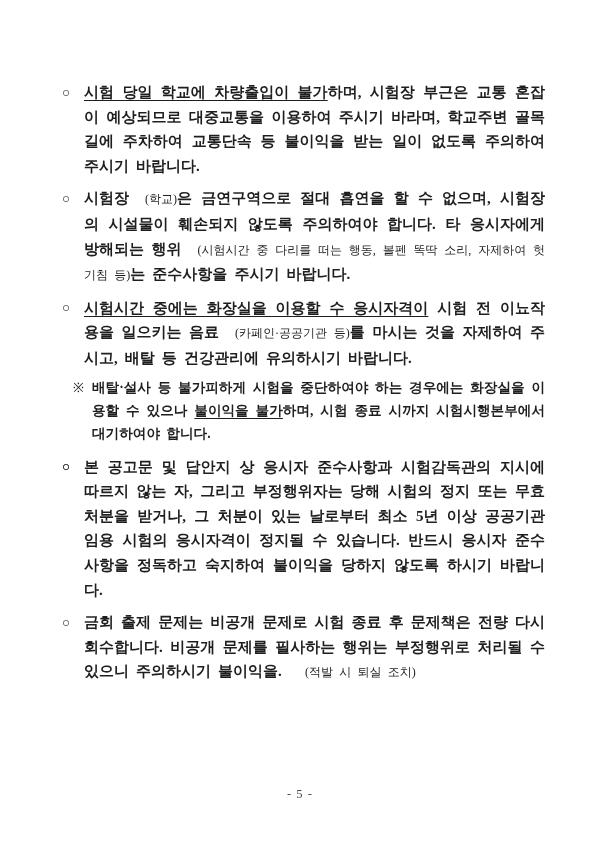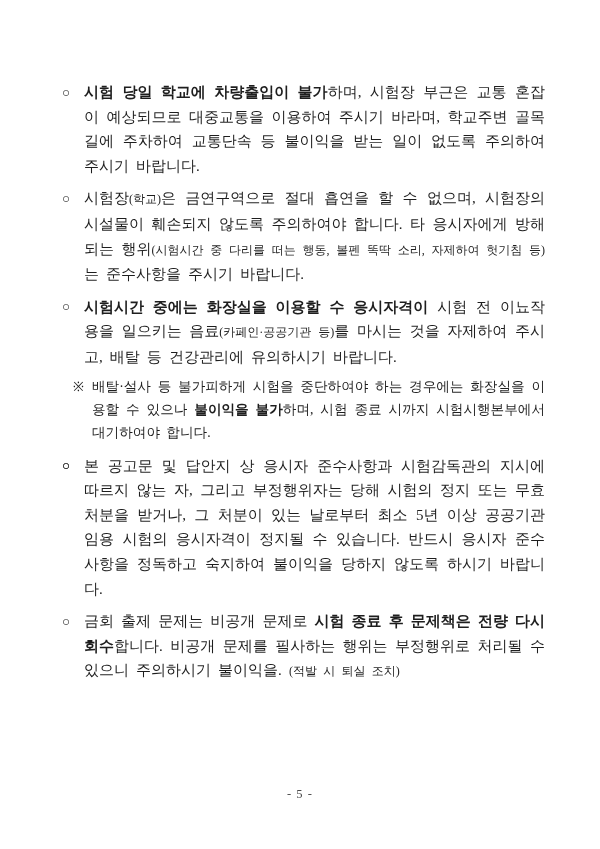--- a/index.html
+++ b/index.html
@@ -34,27 +34,28 @@
     margin-left: 11px;
     margin-top: -3px;
     margin-bottom: 10px;
     padding-left: 19px;
     font-size: 13.6px;
     line-height: 23px;
   }
   .para.note .marker { font-size: 13px; top: 0; }
   .seg-emphasis {
     font-weight: bold;
+    text-decoration: underline;
     text-underline-offset: 3px;
     text-decoration-thickness: 1.3px;
     margin-top: 8px;
   }
   .seg-bold { font-weight: bold; }
-  .seg-normal { font-weight: normal; }
-  .seg-small { font-size: 12px; }
+  .seg-normal { font-weight: bold; }
+  .seg-small { font-size: 12px; margin-left: 16px; }
   .footer {
     position: absolute;
     left: 0; right: 0;
     top: 787px;
     text-align: center;
     font-size: 12.5px;
     color: #4a4a4a;
     letter-spacing: 1px;
   }
 </style>

